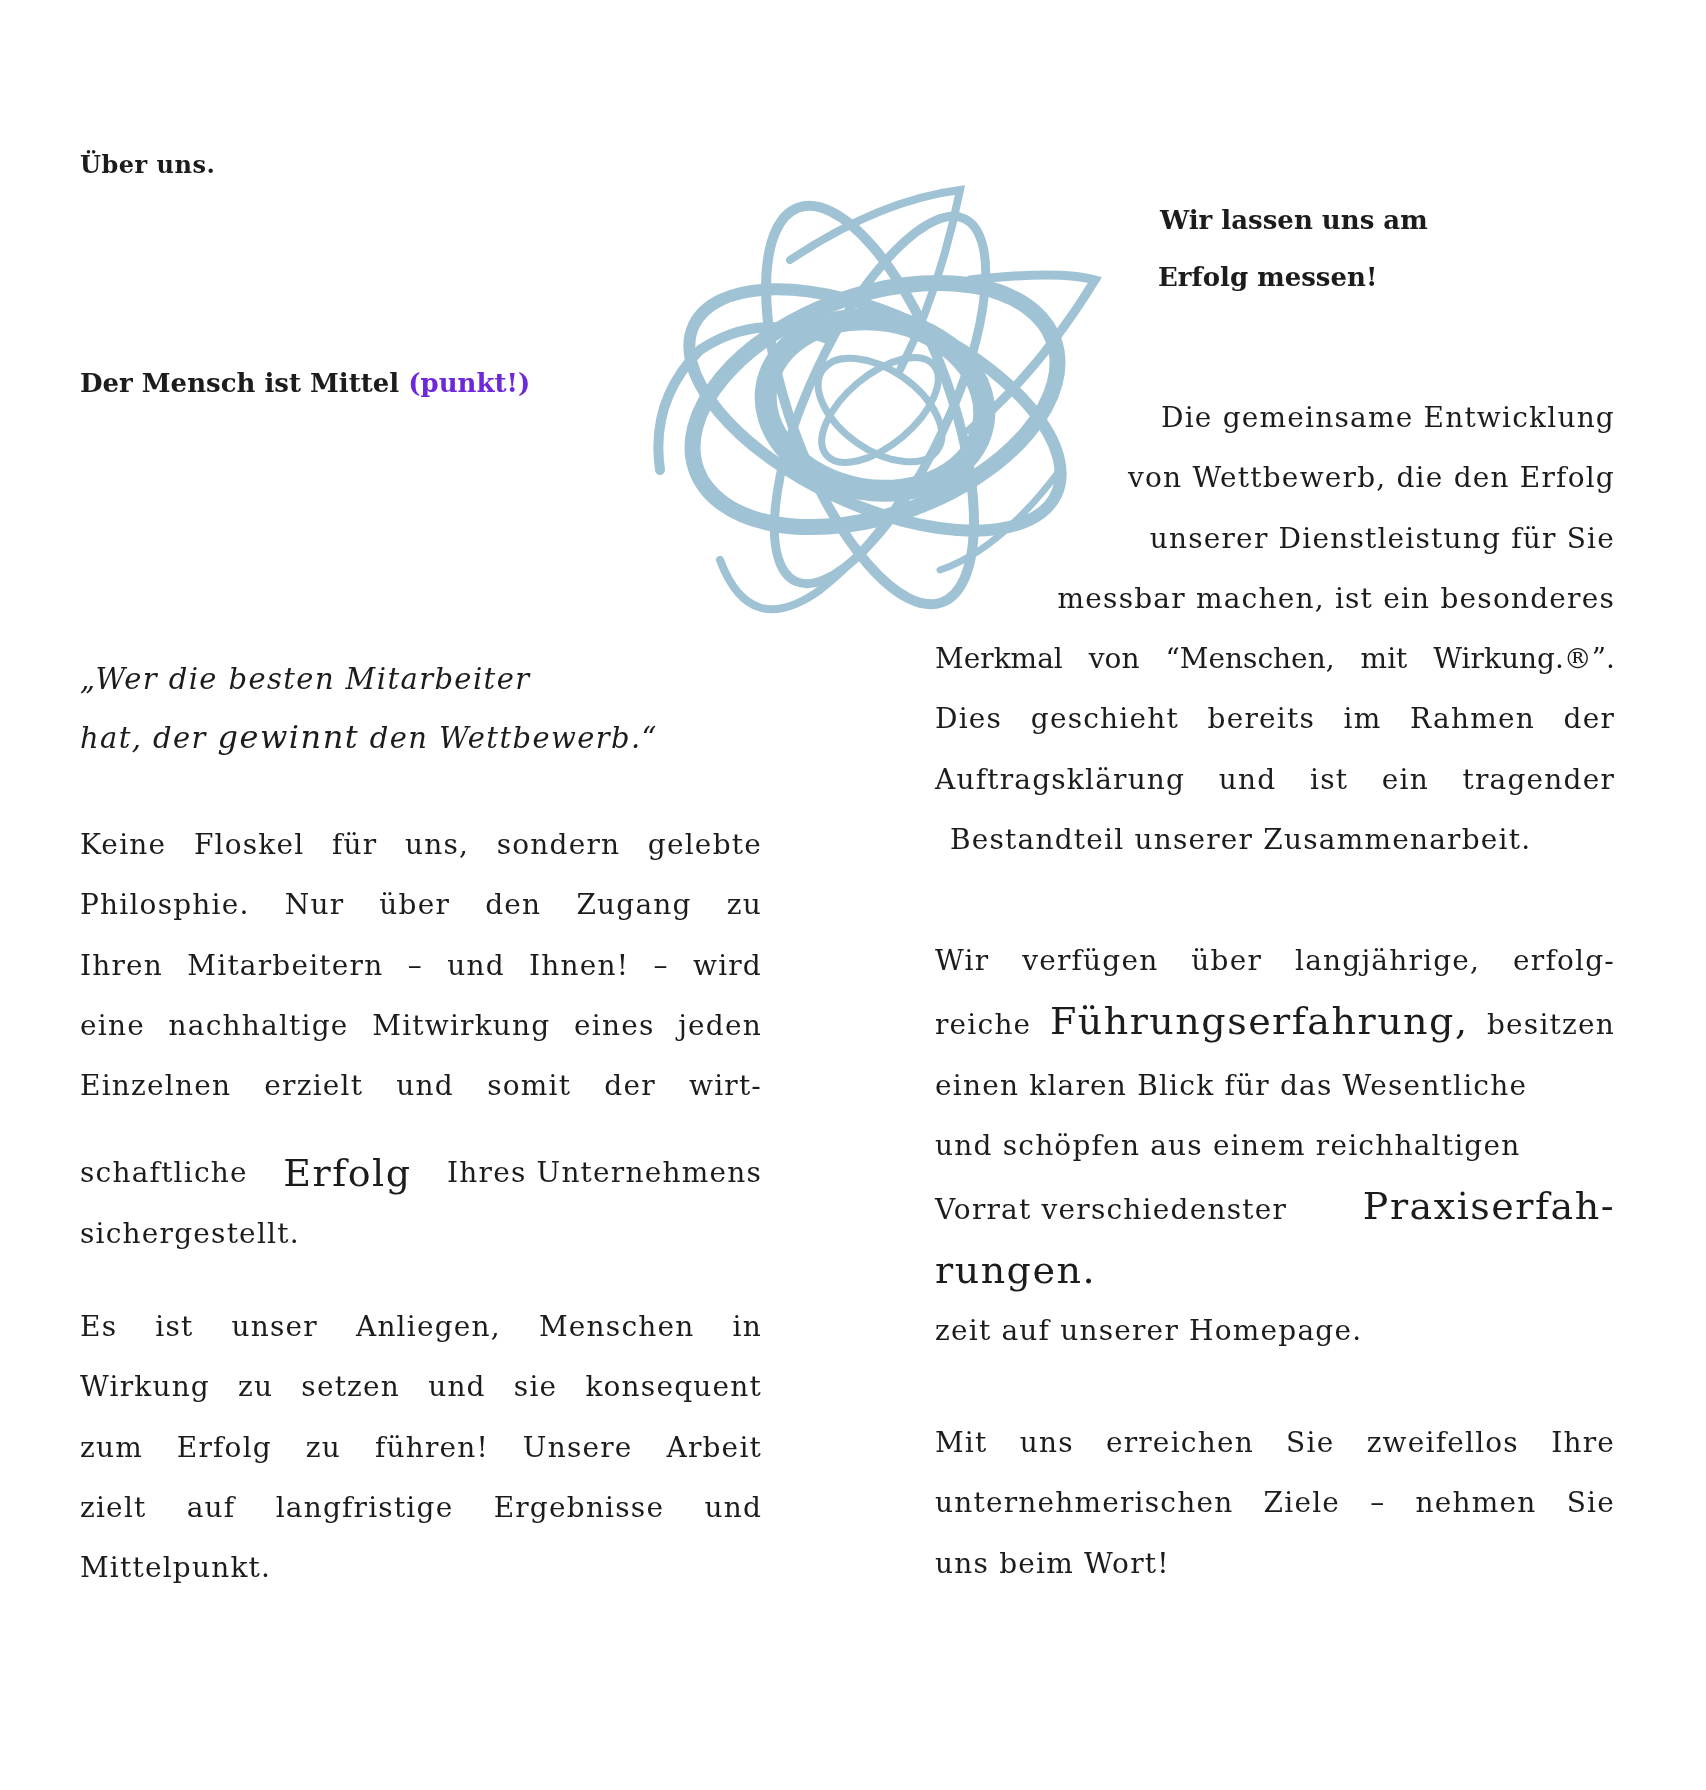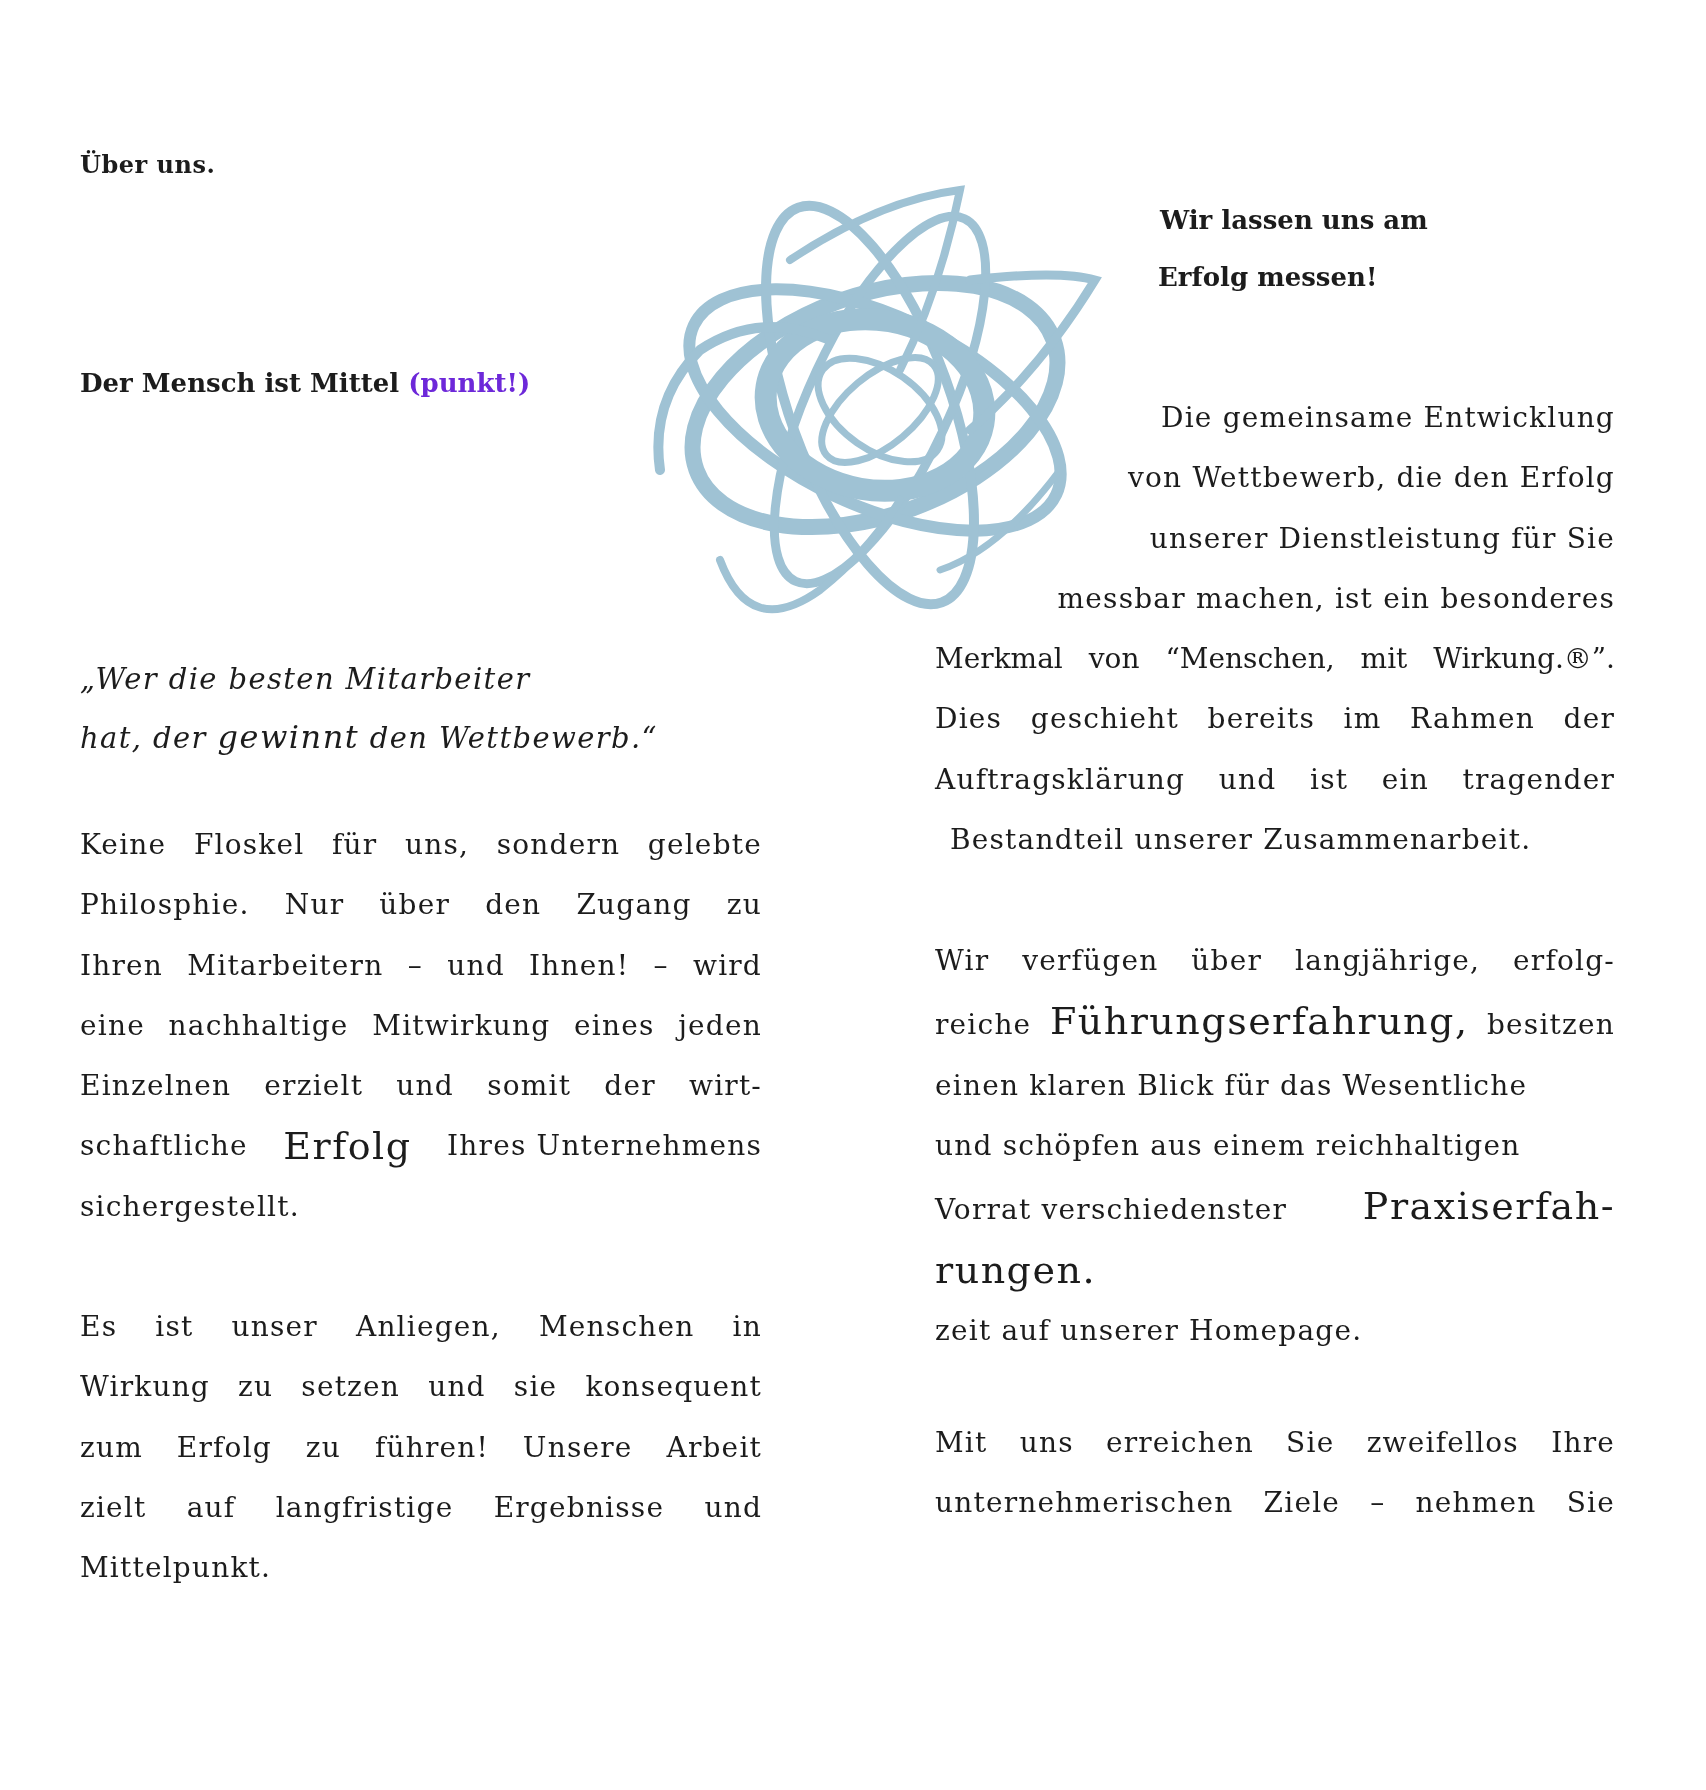--- a/index.html
+++ b/index.html
@@ -65,21 +65,21 @@
     </span>
   <span class="just">
       <span style="width:100%; text-align:justify; text-align-last:justify; display:block;">Ihren Mitarbeitern – und Ihnen! – wird</span>
     </span>
   <span class="just">
       <span style="width:100%; text-align:justify; text-align-last:justify; display:block;">eine nachhaltige Mitwirkung eines jeden</span>
     </span>
   <span class="just">
       <span style="width:100%; text-align:justify; text-align-last:justify; display:block;">Einzelnen erzielt und somit der wirt-</span>
     </span>
-  <span class="just" style="align-items:center;">
+  <span class="just" style="align-items:center;margin-top:27px;">
     <span>schaftliche</span>
     <span class="big-word">Erfolg</span>
     <span>Ihres Unternehmens</span>
   </span>
   <span class="line">sichergestellt.</span>
 </div>
 
 <div class="abs body-text" style="left:80px; top:1297px; width:682px;">
   <span class="line">
       <span style="display:block; text-align:justify; text-align-last:justify;">Es ist unser Anliegen, Menschen in</span>
@@ -141,13 +141,14 @@
   <span class="line">zeit auf unserer Homepage.</span>
 </div>
 
 <div class="abs body-text" style="left:935px; top:1413px; width:680px;">
   <span class="line">
       <span style="display:block; text-align:justify; text-align-last:justify;">Mit uns erreichen Sie zweifellos Ihre</span>
     </span>
   <span class="line">
       <span style="display:block; text-align:justify; text-align-last:justify;">unternehmerischen Ziele – nehmen Sie</span>
     </span>
+  <span class="line">uns beim Wort!</span>
 </div>
 
 </body></html>

